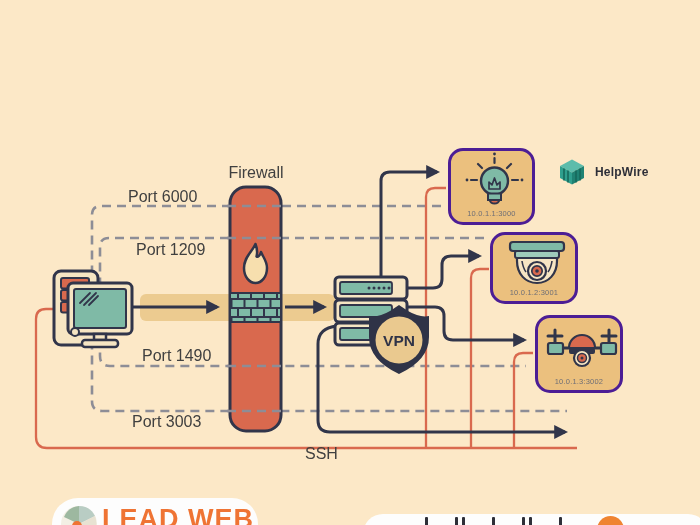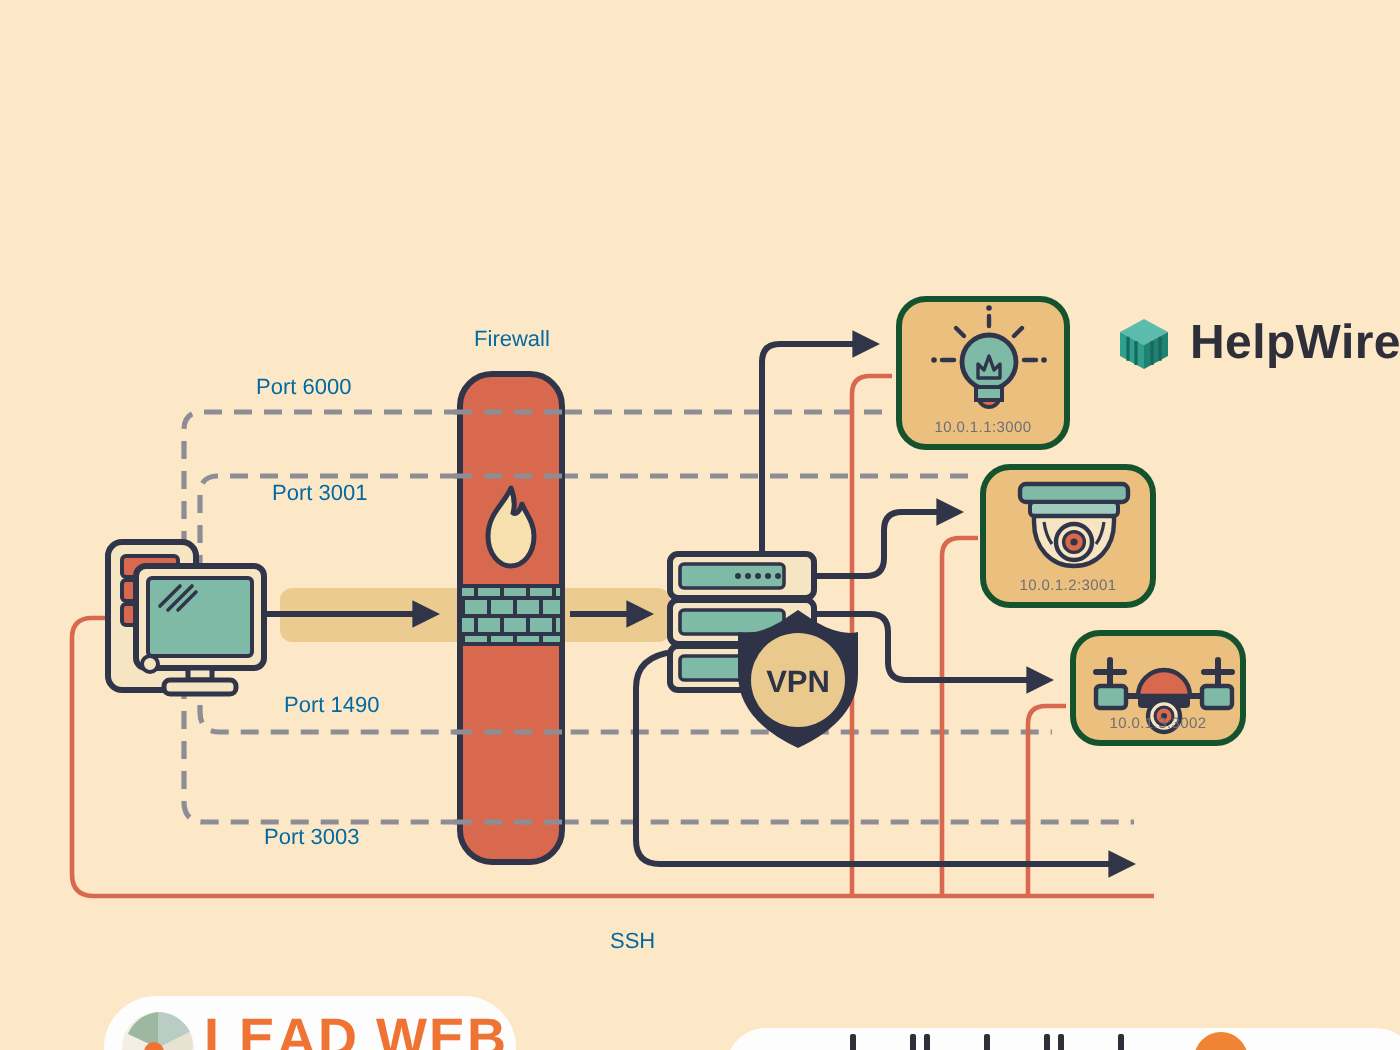--- a/index.html
+++ b/index.html
@@ -3,28 +3,28 @@
 <meta charset="utf-8">
 <style>
   html,body{margin:0;padding:0;background:#fce8c7;}
   #canvas{position:relative;width:700px;height:525px;background:#fce8c7;overflow:hidden;
           font-family:"Liberation Sans",sans-serif;}
   .abs{position:absolute;}
   svg{display:block;}
   .wires{position:absolute;left:0;top:0;z-index:1;}
   .comp{z-index:2;}
   .over{position:absolute;left:0;top:0;z-index:3;pointer-events:none;}
-  .lbl{position:absolute;z-index:4;color:#0369a1;font-size:11px;font-weight:500;white-space:nowrap;}
-  .device{position:absolute;z-index:2;background:#ebc07e;border:3px solid #14532d;border-radius:15px;
+  .lbl{position:absolute;z-index:4;color:#404040;font-size:16px;font-weight:500;white-space:nowrap;}
+  .device{position:absolute;z-index:2;background:#ebc07e;border:3px solid #4c1d95;border-radius:15px;
           box-sizing:border-box;}
   .device .ip{position:absolute;left:0;right:0;bottom:4px;text-align:center;
               font-size:7.5px;color:#6e6e76;letter-spacing:0.2px;}
   .device svg{margin:0 auto;}
   .helpwire{position:absolute;z-index:4;display:flex;align-items:center;gap:7px;}
-  .helpwire .hw-text{font-size:24px;font-weight:bold;color:#2e2f38;letter-spacing:0.2px;}
+  .helpwire .hw-text{font-size:12px;font-weight:bold;color:#2e2f38;letter-spacing:0.2px;}
   .whitebox{position:absolute;background:#fdfdfd;z-index:5;}
   .leadweb-text{position:absolute;left:50px;top:6px;font-size:27px;font-weight:bold;
                 color:#ef7434;letter-spacing:1px;white-space:nowrap;}
   .ticks span{position:absolute;top:3px;width:3px;height:9px;background:#2e2f38;border-radius:1px;}
 </style>
 </head>
 <body>
 
 <div id="canvas">
 
@@ -144,21 +144,21 @@
       <path d="M24,23 H64 V26 C64,39 55.5,48 44,48 C32.5,48 24,39 24,26 Z" fill="#f6e5c3" stroke="#31354a" stroke-width="2.2"></path>
       <path d="M29,26 Q30,33 33,37" fill="none" stroke="#31354a" stroke-width="1.6"></path>
       <path d="M59,26 Q58,33 55,37" fill="none" stroke="#31354a" stroke-width="1.6"></path>
       <circle cx="44" cy="36" r="9" fill="#f6e5c3" stroke="#31354a" stroke-width="2.2"></circle>
       <circle cx="44" cy="36" r="5.2" fill="#d9694e" stroke="#31354a" stroke-width="1.7"></circle>
       <circle cx="44" cy="36" r="1.8" fill="#31354a"></circle>
     </svg>
     <span class="ip">10.0.1.2:3001</span>
   </div>
 
-  <div class="device" style="left:535px;top:315px;width:88px;height:58px;">
+  <div class="device" style="left:535px;top:315px;width:88px;height:78px;">
     <svg width="88" height="55" viewBox="0 0 88 55">
       <g stroke="#31354a" stroke-width="3" stroke-linecap="round">
         <line x1="17" y1="12" x2="17" y2="24"></line>
           <line x1="10" y1="18" x2="24" y2="18"></line>
         <line x1="71" y1="12" x2="71" y2="24"></line>
           <line x1="64" y1="18" x2="78" y2="18"></line>
         <line x1="20" y1="30" x2="68" y2="30"></line>
       </g>
       <rect x="10" y="25" width="15" height="11" rx="2" fill="#7fbaa6" stroke="#31354a" stroke-width="2.2"></rect>
       <rect x="63" y="25" width="15" height="11" rx="2" fill="#7fbaa6" stroke="#31354a" stroke-width="2.2"></rect>
@@ -176,24 +176,24 @@
     <g stroke="#8d8d96" stroke-width="2.6" stroke-dasharray="9 6" fill="none">
       <line x1="227" y1="206" x2="284" y2="206"></line>
       <line x1="227" y1="238" x2="284" y2="238"></line>
       <line x1="227" y1="366" x2="284" y2="366"></line>
       <line x1="227" y1="411" x2="284" y2="411"></line>
     </g>
   </svg>
 
   <div class="lbl" style="left:214px;top:164px;width:84px;text-align:center;">Firewall</div>
   <div class="lbl" style="left:128px;top:188px;">Port 6000</div>
-  <div class="lbl" style="left:136px;top:241px;">Port 3001</div>
+  <div class="lbl" style="left:136px;top:241px;">Port 1209</div>
   <div class="lbl" style="left:142px;top:347px;">Port 1490</div>
   <div class="lbl" style="left:132px;top:413px;text-align:right;">Port 3003</div>
-  <div class="lbl" style="left:305px;top:465px;">SSH</div>
+  <div class="lbl" style="left:305px;top:445px;">SSH</div>
 
   <div class="helpwire" style="left:556px;top:156px;">
     <svg width="32" height="31" viewBox="0 0 32 31">
       <polygon points="4,10 16,3.5 28,10 16,16.5" fill="#5cbcab"></polygon>
       <polygon points="4,10 16,16.5 16,28.5 4,22" fill="#2f9f8e"></polygon>
       <polygon points="28,10 16,16.5 16,28.5 28,22" fill="#1f8273"></polygon>
       <g stroke="#16695c" stroke-width="1.6">
         <line x1="8" y1="12.4" x2="8" y2="24.4"></line>
         <line x1="12" y1="14.5" x2="12" y2="26.5"></line>
         <line x1="20" y1="14.5" x2="20" y2="26.5"></line>

